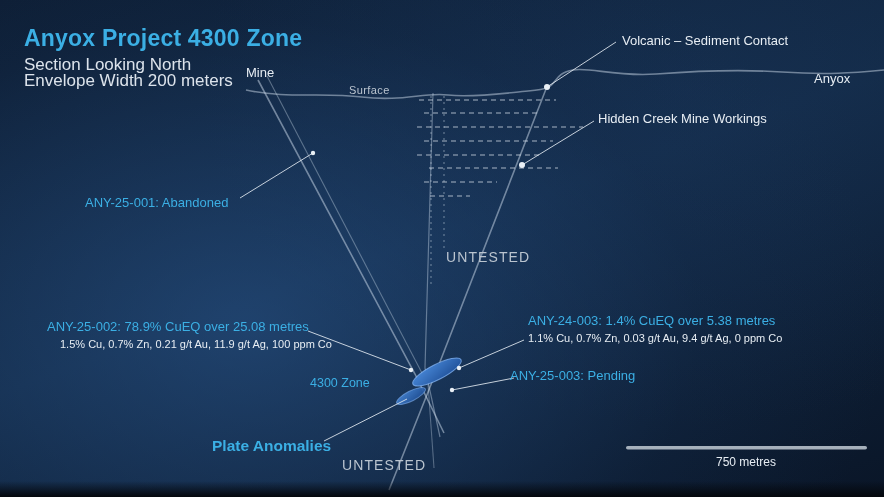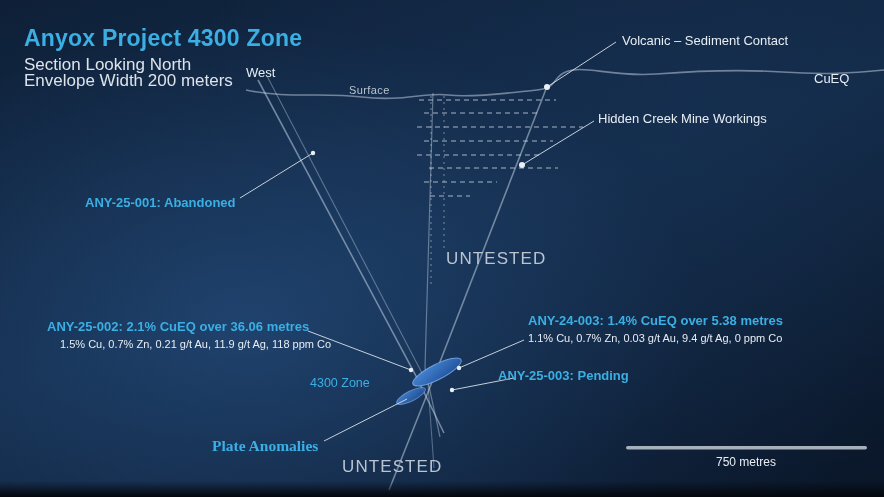--- a/index.html
+++ b/index.html
@@ -20,25 +20,25 @@
       linear-gradient(160deg, #0d1d33 0%, var(--background-navy) 48%, #0a1628 100%);
   }
   .bottom-fade{position:absolute;left:0;right:0;bottom:0;height:16px;
     background:linear-gradient(to bottom, rgba(3,7,12,0), #04070c);}
   svg.section{position:absolute;inset:0;}
   .lbl{position:absolute;white-space:nowrap;}
   .title{left:24px;top:25px;font-size:23px;font-weight:700;letter-spacing:.2px;color:var(--accent-cyan);}
   .subtitle{left:24px;top:57px;font-size:17px;line-height:16px;color:#DCE3EB;font-weight:400;}
   .white13{font-size:13px;color:var(--text-white);}
   .muted11{font-size:11px;color:var(--text-muted);letter-spacing:.4px;}
-  .untested{font-size:17px;color:var(--text-muted);letter-spacing:1.1px;}
-  .cyan13{font-size:13px;font-weight:700;color:var(--accent-cyan);}
+  .untested{font-size:14px;color:var(--text-muted);letter-spacing:1.1px;}
+  .cyan13{font-size:13px;font-weight:400;color:var(--accent-cyan);}
   .cyan12{font-size:12.5px;font-weight:400;color:var(--accent-cyan);}
   .assay{font-size:11px;color:var(--text-white);font-weight:400;margin-top:4px;}
-  .plate-label{font-size:15.5px;font-weight:700;color:var(--accent-cyan);font-family:Liberation Serif, serif;}
+  .plate-label{font-size:15.5px;font-weight:700;color:var(--accent-cyan);}
   .scale-text{width:240px;text-align:center;font-size:12px;color:var(--text-white);}
 </style>
 </head>
 <body>
 
 <div class="stage">
 
   <svg class="section" viewBox="0 0 884 497" xmlns="http://www.w3.org/2000/svg">
     <defs>
       <linearGradient id="plateGrad" x1="0" y1="0" x2="1" y2="1">
@@ -100,40 +100,40 @@
 
     <rect x="626" y="446" width="241" height="3.5" rx="1.75" fill="#B7C1CB" opacity="0.9"></rect>
   </svg>
 
   <div class="lbl title">Anyox Project 4300 Zone</div>
   <div class="lbl subtitle">
     <div>Section Looking North</div>
     <div>Envelope Width 200 meters</div>
   </div>
 
-  <div class="lbl white13" style="left:246px;top:65px;">West</div>
-  <div class="lbl white13" style="left:814px;top:71px;">CuEQ</div>
+  <div class="lbl white13" style="left:246px;top:65px;">Mine</div>
+  <div class="lbl white13" style="left:814px;top:71px;">Anyox</div>
   <div class="lbl muted11" style="left:349px;top:84px;">Surface</div>
 
   <div class="lbl white13" style="left:622px;top:33px;">Volcanic – Sediment Contact</div>
   <div class="lbl white13" style="left:598px;top:111px;">Hidden Creek Mine Workings</div>
   <div class="lbl cyan13" style="left:85px;top:195px;">ANY-25-001: Abandoned</div>
   <div class="lbl untested" style="left:446px;top:249px;">UNTESTED</div>
 
   <div class="lbl" style="left:47px;top:319px;">
-    <div class="cyan13">ANY-25-002: 2.1% CuEQ over 36.06 metres</div>
-    <div class="assay" style="margin-left:13px;">1.5% Cu, 0.7% Zn, 0.21 g/t Au, 11.9 g/t Ag, 118 ppm Co</div>
+    <div class="cyan13">ANY-25-002: 78.9% CuEQ over 25.08 metres</div>
+    <div class="assay" style="margin-left:13px;">1.5% Cu, 0.7% Zn, 0.21 g/t Au, 11.9 g/t Ag, 100 ppm Co</div>
   </div>
 
   <div class="lbl" style="left:528px;top:313px;">
     <div class="cyan13">ANY-24-003: 1.4% CuEQ over 5.38 metres</div>
     <div class="assay">1.1% Cu, 0.7% Zn, 0.03 g/t Au, 9.4 g/t Ag, 0 ppm Co</div>
   </div>
 
   <div class="lbl cyan12" style="left:310px;top:376px;">4300 Zone</div>
-  <div class="lbl cyan13" style="left:498px;top:368px;">ANY-25-003: Pending</div>
+  <div class="lbl cyan13" style="left:510px;top:368px;">ANY-25-003: Pending</div>
   <div class="lbl plate-label" style="left:212px;top:437px;">Plate Anomalies</div>
   <div class="lbl untested" style="left:342px;top:457px;">UNTESTED</div>
 
   <div class="lbl scale-text" style="left:626px;top:455px;">750 metres</div>
 
   <div class="bottom-fade"></div>
 </div>
 
 </body></html>

